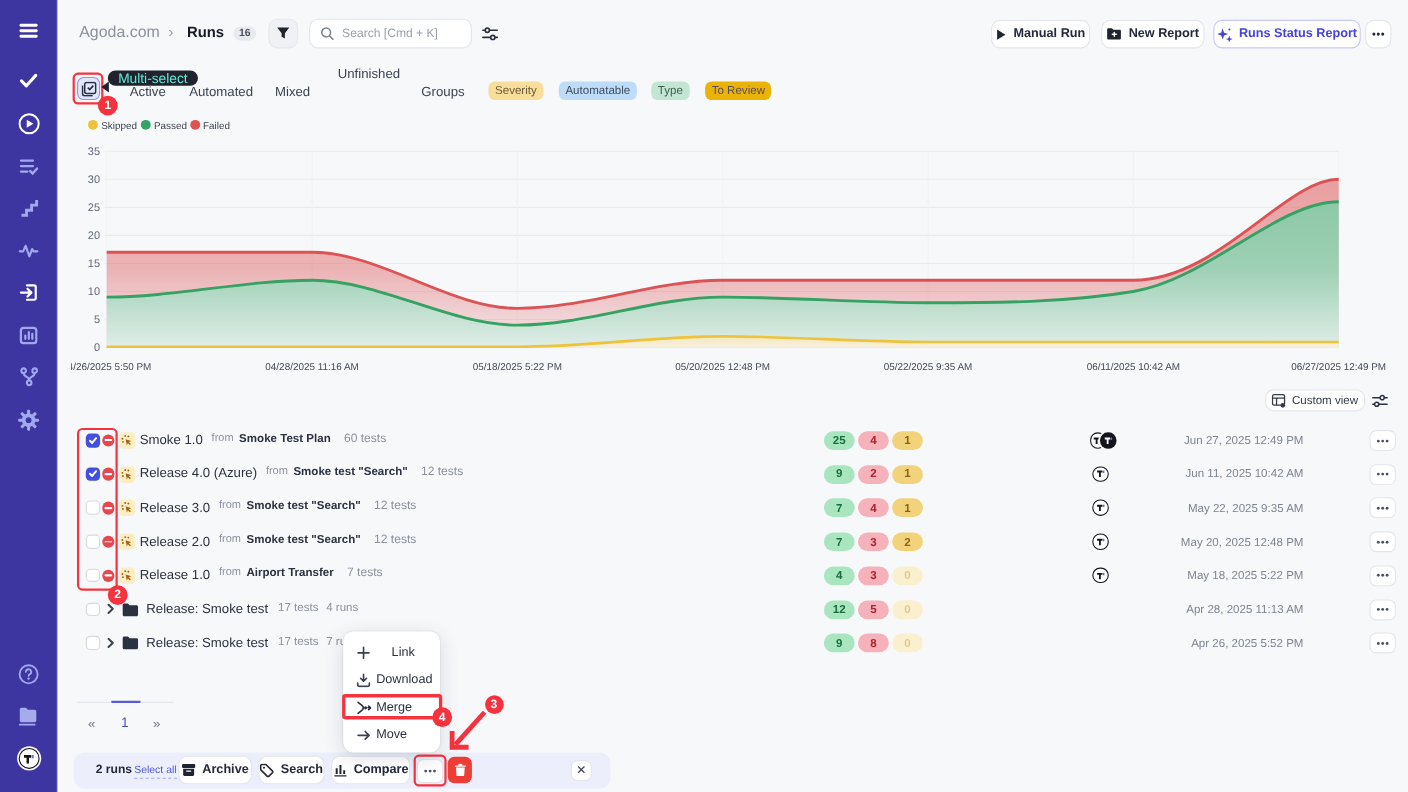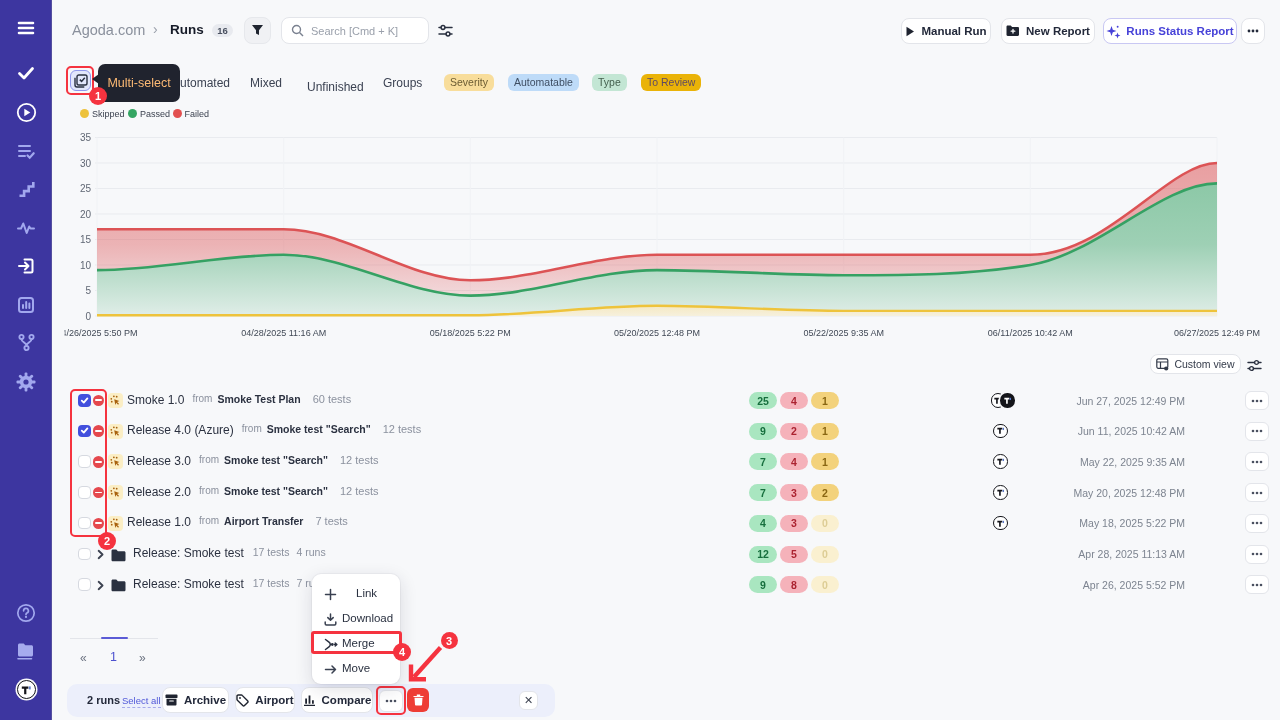--- a/index.html
+++ b/index.html
@@ -161,36 +161,36 @@
 <div class="btn" style="left:1241px;top:18px;width:24px;height:26px">
     <svg width="12" height="4" viewBox="0 0 12 4" fill="#23293a">
       <circle cx="2" cy="2" r="1.4"></circle>
       <circle cx="6" cy="2" r="1.4"></circle>
       <circle cx="10" cy="2" r="1.4"></circle>
     </svg>
   </div>
 <div class="tab" style="left:118px;top:76px">Active</div>
 <div class="tab" style="left:172px;top:76px">Automated</div>
 <div class="tab" style="left:250px;top:76px">Mixed</div>
-<div class="tab" style="left:307px;top:80px">Unfinished</div>
+<div class="tab" style="left:307px;top:60px">Unfinished</div>
 <div class="tab" style="left:383px;top:76px">Groups</div>
 <div class="pill" style="left:444px;top:73.5px;background:#f8dd9b;color:#6b5c33">Severity</div>
 <div class="pill" style="left:508px;top:73.5px;background:#bedbf8;color:#3e4e63">Automatable</div>
 <div class="pill" style="left:592px;top:73.5px;background:#c3e6d4;color:#44604f">Type</div>
 <div class="pill" style="left:641px;top:73.5px;background:#eab308;color:#5f4a63">To Review</div>
 <div class="abs" style="left:70px;top:70px;width:21px;height:21px;background:#e2e6fb;border:1px solid #8f96ec;border-radius:6px;display:flex;align-items:center;justify-content:center">
 <svg width="14" height="14" viewBox="0 0 14 14" fill="none" stroke="#2a3040" stroke-width="1.4">
       <rect x="3" y="1" width="10" height="10" rx="1.8"></rect>
       <path d="M5.8 5.6l1.8 1.8 3.2-3.6" stroke-width="1.5"></path>
       <path d="M1 3.7v7.3a2 2 0 0 0 2 2h7.3" stroke-width="1.4"></path>
     </svg>
 </div>
 <div class="redbox" style="left:66px;top:65.5px;width:28px;height:29.5px;border-width:2.5px"></div>
 <div class="abs" style="left:91.5px;top:74px;width:0;height:0;border-top:5.5px solid transparent;border-bottom:5.5px solid transparent;border-right:7px solid #20232e"></div>
-<div class="abs" style="left:98px;top:63.5px;width:82px;height:38px;background:#20232e;border-radius:7px;color:#fdba74;font-size:12.5px;display:flex;align-items:center;justify-content:center">Multi-select</div>
+<div class="abs" style="left:98px;top:63.5px;width:82px;height:14px;background:#20232e;border-radius:7px;color:#5eead4;font-size:12.5px;display:flex;align-items:center;justify-content:center">Multi-select</div>
 <div class="redbadge" style="left:89px;top:87px">1</div>
 <svg class="abs" style="left:0;top:0" width="1280" height="345" viewBox="0 0 1280 345">
     <defs>
       <linearGradient id="gr" x1="0" y1="137" x2="0" y2="316" gradientUnits="userSpaceOnUse">
         <stop offset="0" stop-color="#dc5355" stop-opacity="0.58"></stop>
         <stop offset="0.6" stop-color="#dc5355" stop-opacity="0.42"></stop>
         <stop offset="1" stop-color="#dc5355" stop-opacity="0.10"></stop>
       </linearGradient>
       <linearGradient id="gg" x1="0" y1="137" x2="0" y2="316" gradientUnits="userSpaceOnUse">
         <stop offset="0" stop-color="#35a163" stop-opacity="0.62"></stop>
@@ -523,21 +523,21 @@
       <path d="M1.5 4.8v5.4c0 .7.5 1.3 1.2 1.3h7.6c.7 0 1.2-.6 1.2-1.3V4.8z" fill="#1f2430"></path>
       <path d="M4.7 7h3.6" stroke="#fff" stroke-width="1.2" stroke-linecap="round"></path>
     </svg>
 <span>Archive</span>
 </div>
 <div class="btn" style="left:235px;top:687px;width:60px;height:26px">
 <svg width="13" height="13" viewBox="0 0 13 13" fill="none" stroke="#1f2430" stroke-width="1.4">
       <path d="M1 2.2C1 1.5 1.5 1 2.2 1h3.2c.3 0 .6.1.8.4l5.4 5.4c.5.5.5 1.2 0 1.7l-3.1 3.1c-.5.5-1.2.5-1.7 0L1.4 6.2C1.1 6 1 5.7 1 5.4z"></path>
       <circle cx="4" cy="4" r="0.9" fill="#1f2430" stroke="none"></circle>
     </svg>
-<span>Airport</span>
+<span>Search</span>
 </div>
 <div class="btn" style="left:301px;top:687px;width:72px;height:26px">
 <svg width="13" height="13" viewBox="0 0 13 13" fill="#1f2430">
       <path d="M1 12h11v-1.2H1zM2.2 9.7H4V4.4H2.2zM5.6 9.7h1.8V1.5H5.6zM9 9.7h1.8V6.3H9z"></path>
     </svg>
 <span>Compare</span>
 </div>
 <div class="rowdots" style="left:379px;top:690px;height:22px">
     <svg width="12" height="4" viewBox="0 0 12 4" fill="#4a5060">
       <circle cx="2" cy="2" r="1.3"></circle>

